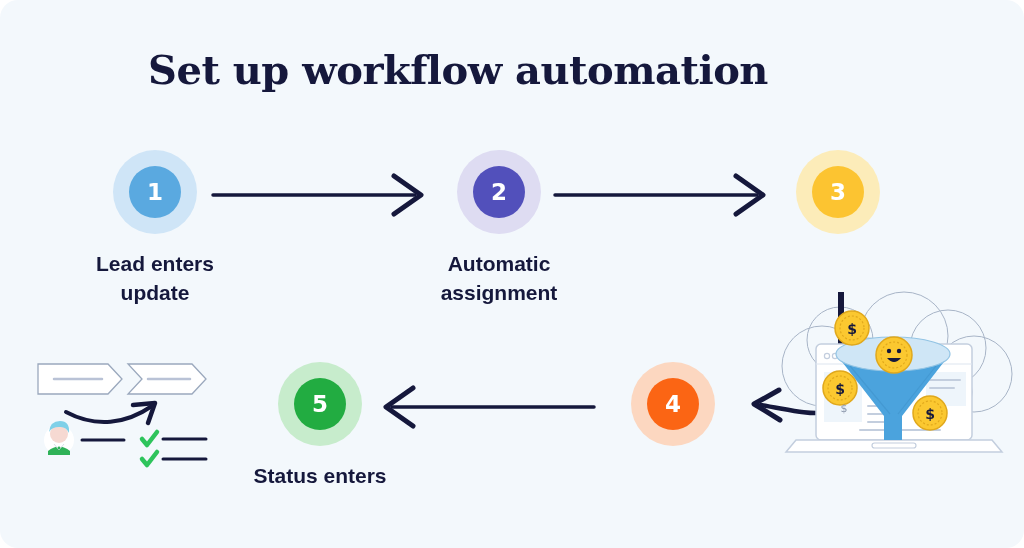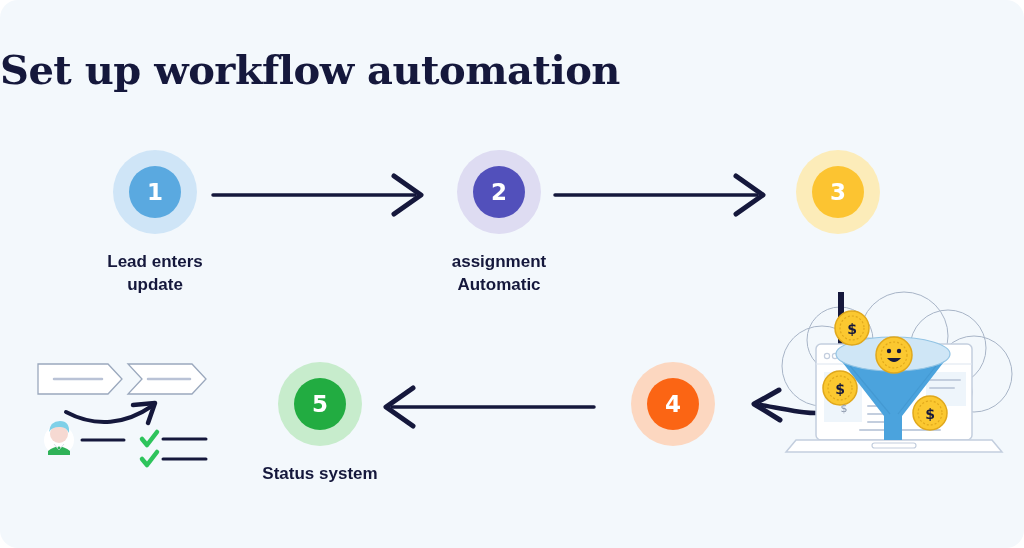--- a/index.html
+++ b/index.html
@@ -16,21 +16,21 @@
     overflow: hidden;
     font-family: "Liberation Sans", sans-serif;
   }
 
   
   #title {
     position: absolute;
     top: 46px;
     left: 0;
     width: 916px;
-    text-align: left;
+    text-align: center;
     font-family: "DejaVu Serif", "Liberation Serif", serif;
     font-weight: bold;
     font-size: 40px;
     letter-spacing: -0.5px;
     color: #15183c;
     white-space: nowrap;
   }
 
   
   .step {
@@ -54,21 +54,21 @@
     display: flex;
     align-items: center;
     justify-content: center;
     color: #ffffff;
     font-size: 23px;
     font-weight: bold;
     font-family: "DejaVu Sans", sans-serif;
   }
   .step-label {
     margin-top: 16px;
-    font-size: 17px;
+    font-size: 21px;
     font-weight: bold;
     color: #15183c;
     line-height: 1.38;
   }
 
   
   .arrow {
     position: absolute;
   }
 
@@ -94,22 +94,22 @@
     </div>
   </div>
 
   <div class="step" style="left:399px; top:150px;">
     <div class="halo" style="background:#dedcf2;">
       <div class="bubble" style="background:#5250bb;">
         <span>2</span>
       </div>
     </div>
     <div class="step-label">
+      <div>Automatic</div>
       <div>assignment</div>
-      <div>Automatic</div>
     </div>
   </div>
 
   <div class="step" style="left:738px; top:150px;">
     <div class="halo" style="background:#fcecb9;">
       <div class="bubble" style="background:#fcc431;">
         <span>3</span>
       </div>
     </div>
   </div>
@@ -122,21 +122,21 @@
     </div>
   </div>
 
   <div class="step" style="left:220px; top:362px;">
     <div class="halo" style="background:#c7eccc;">
       <div class="bubble" style="background:#22ac41;">
         <span>5</span>
       </div>
     </div>
     <div class="step-label">
-      <div>Status system</div>
+      <div>Status enters</div>
     </div>
   </div>
 
   <svg class="arrow" style="left:210px; top:170px;" width="225" height="50" viewBox="0 0 225 50">
     <path d="M3 25 L205 25" stroke="#15183c" stroke-width="3.5" fill="none" stroke-linecap="round"></path>
     <path d="M184 6 L211 25 L184 44" stroke="#15183c" stroke-width="5" fill="none" stroke-linecap="round" stroke-linejoin="round"></path>
   </svg>
 
   <svg class="arrow" style="left:552px; top:170px;" width="225" height="50" viewBox="0 0 225 50">
     <path d="M3 25 L205 25" stroke="#15183c" stroke-width="3.5" fill="none" stroke-linecap="round"></path>

